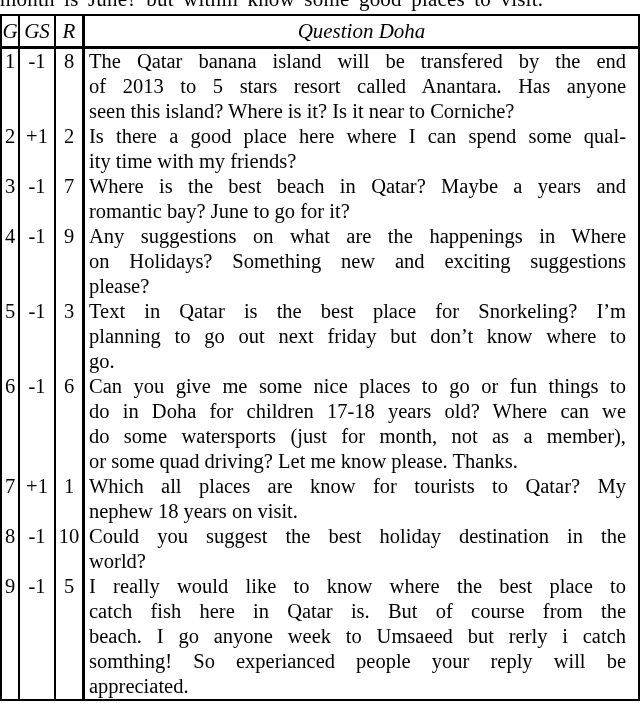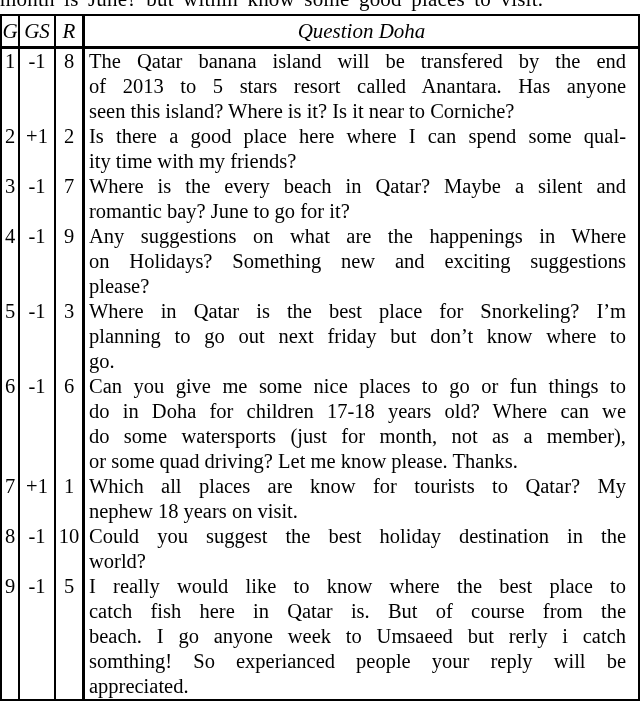--- a/index.html
+++ b/index.html
@@ -105,42 +105,42 @@
             <div class="qline">Is there a good place here where I can spend some qual-</div>
             <div class="qline last">ity time with my friends?</div>
           </td>
   </tr>
 
   <tr>
     <td class="num col-g">3</td>
     <td class="num col-gs">-1</td>
     <td class="num col-r">7</td>
     <td class="col-q">
-            <div class="qline">Where is the every beach in Qatar? Maybe a silent and</div>
+            <div class="qline">Where is the best beach in Qatar? Maybe a years and</div>
             <div class="qline last">romantic bay? June to go for it?</div>
           </td>
   </tr>
 
   <tr>
     <td class="num col-g">4</td>
     <td class="num col-gs">-1</td>
     <td class="num col-r">9</td>
     <td class="col-q">
             <div class="qline">Any suggestions on what are the happenings in Where</div>
             <div class="qline">on Holidays? Something new and exciting suggestions</div>
             <div class="qline last">please?</div>
           </td>
   </tr>
 
   <tr>
     <td class="num col-g">5</td>
     <td class="num col-gs">-1</td>
     <td class="num col-r">3</td>
     <td class="col-q">
-            <div class="qline">Where in Qatar is the best place for Snorkeling? I’m</div>
+            <div class="qline">Text in Qatar is the best place for Snorkeling? I’m</div>
             <div class="qline">planning to go out next friday but don’t know where to</div>
             <div class="qline last">go.</div>
           </td>
   </tr>
 
   <tr>
     <td class="num col-g">6</td>
     <td class="num col-gs">-1</td>
     <td class="num col-r">6</td>
     <td class="col-q">

